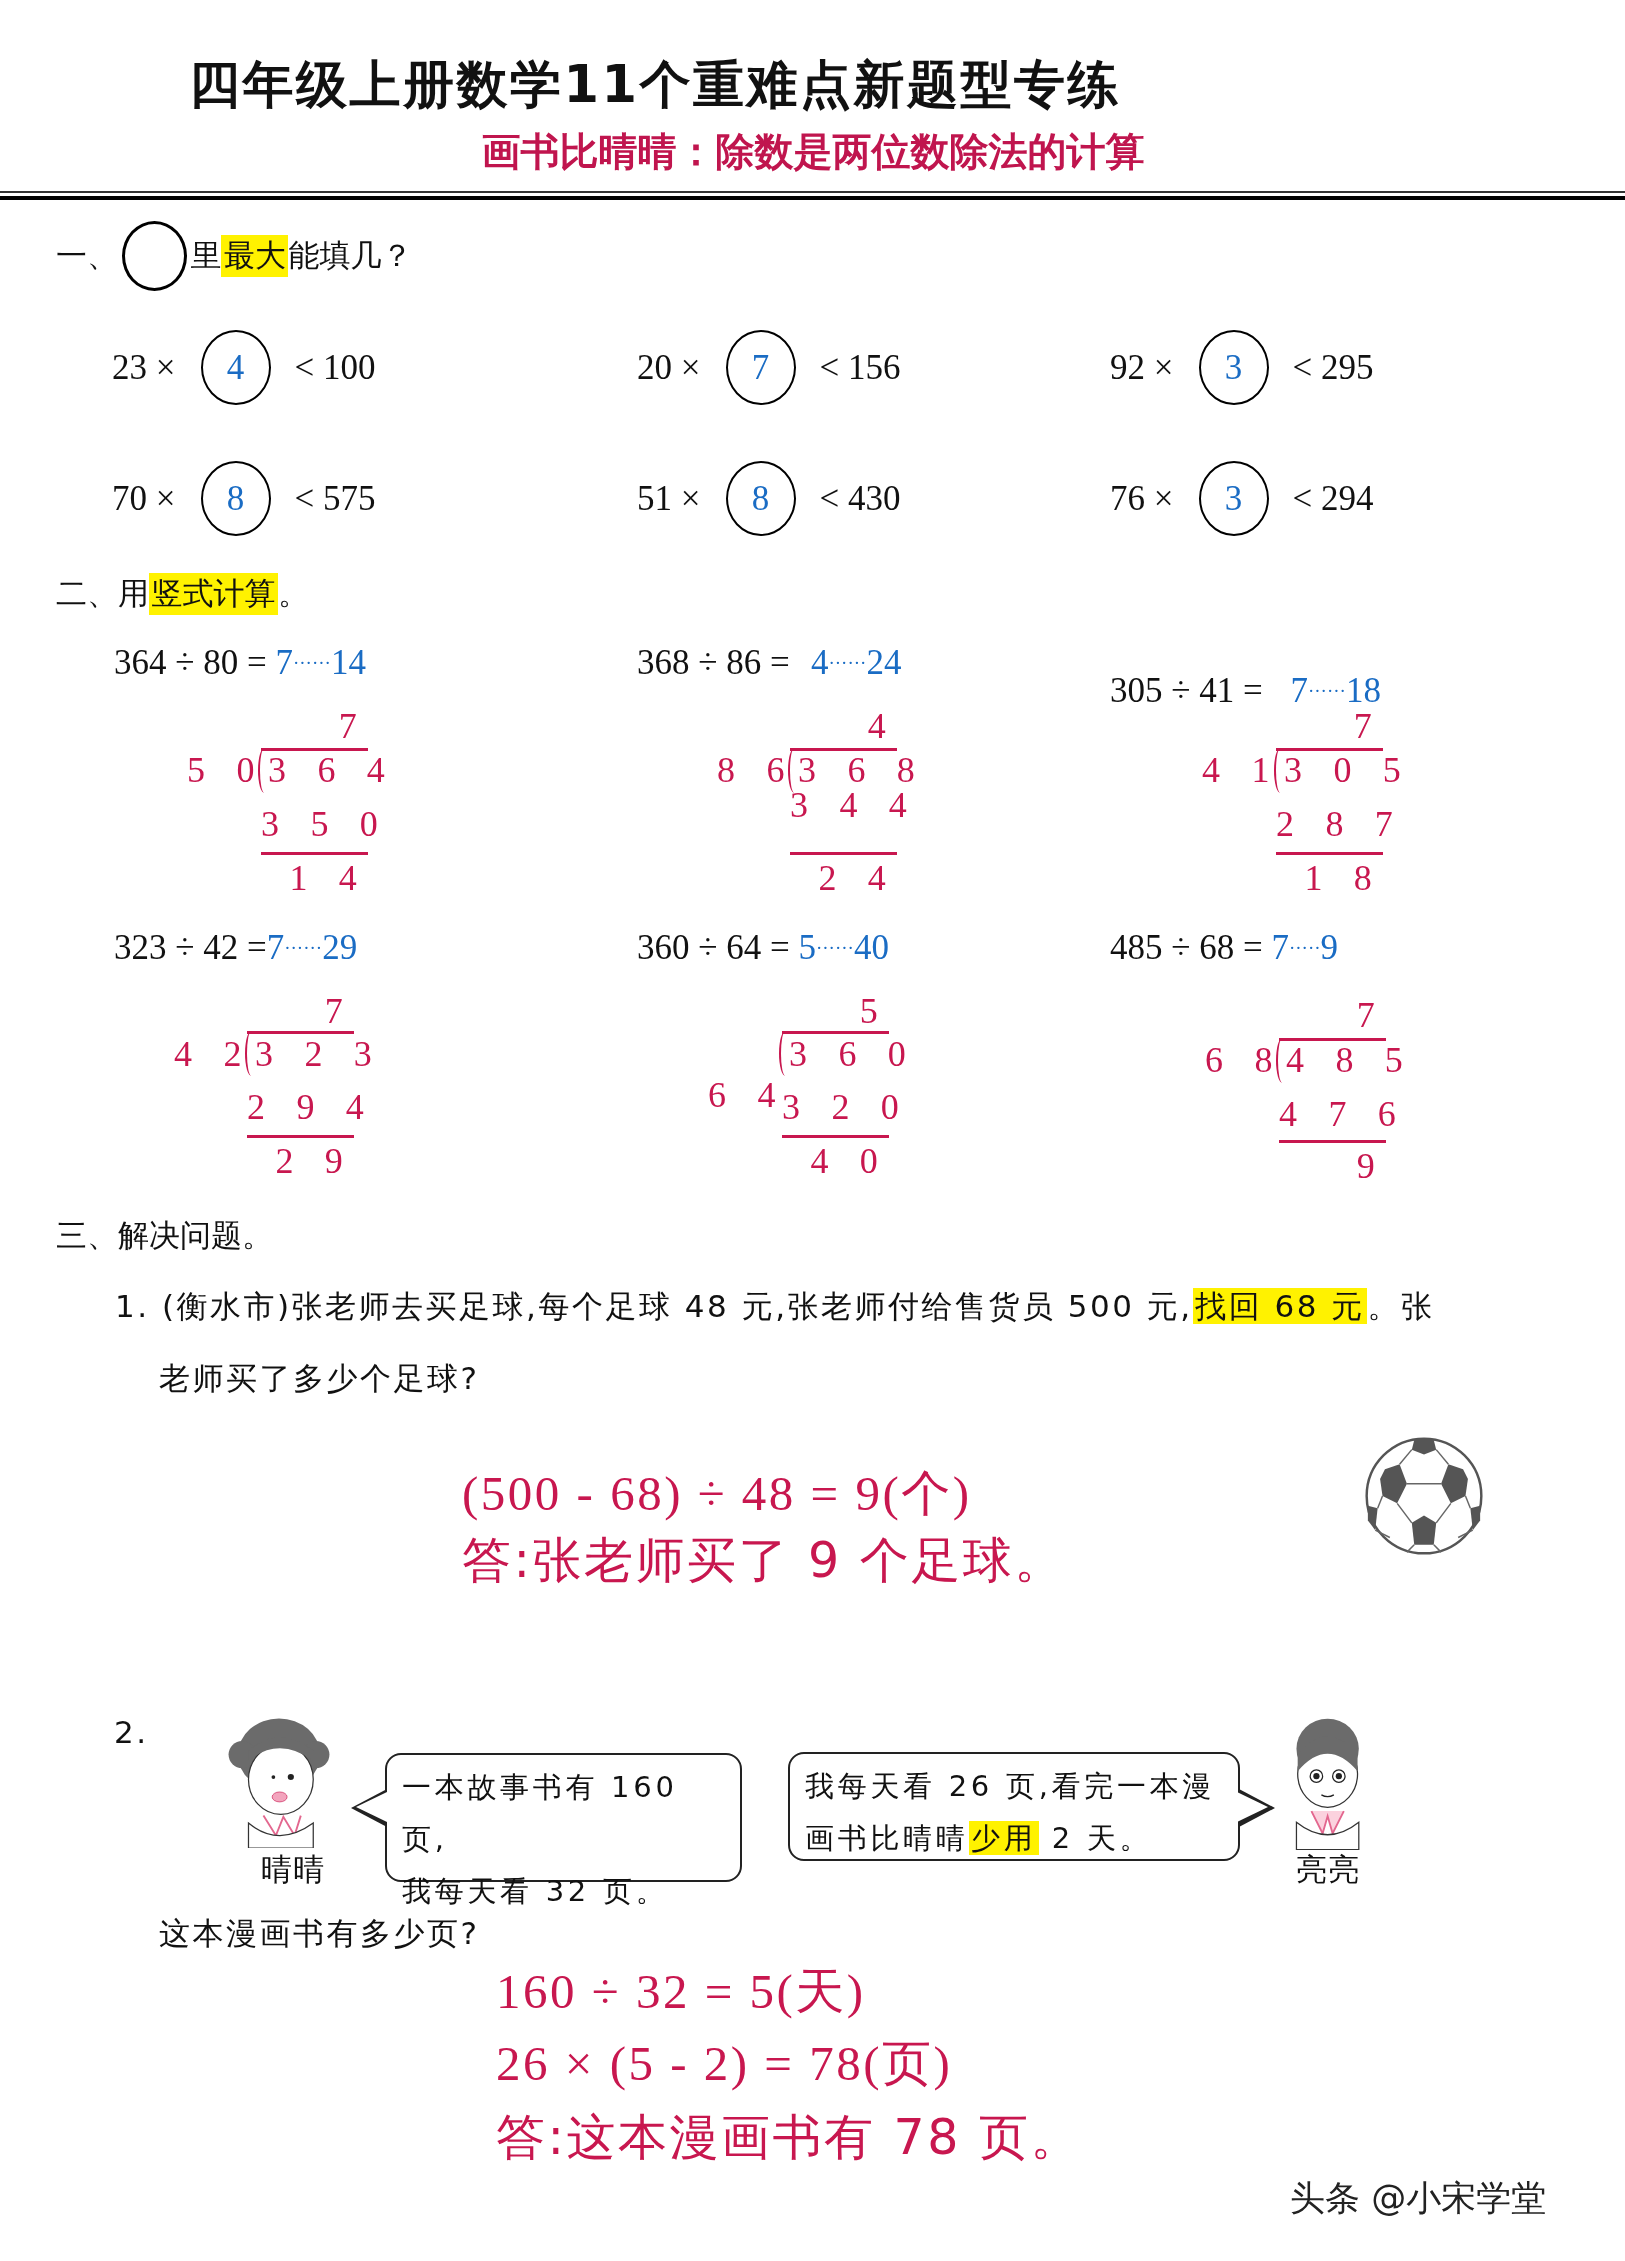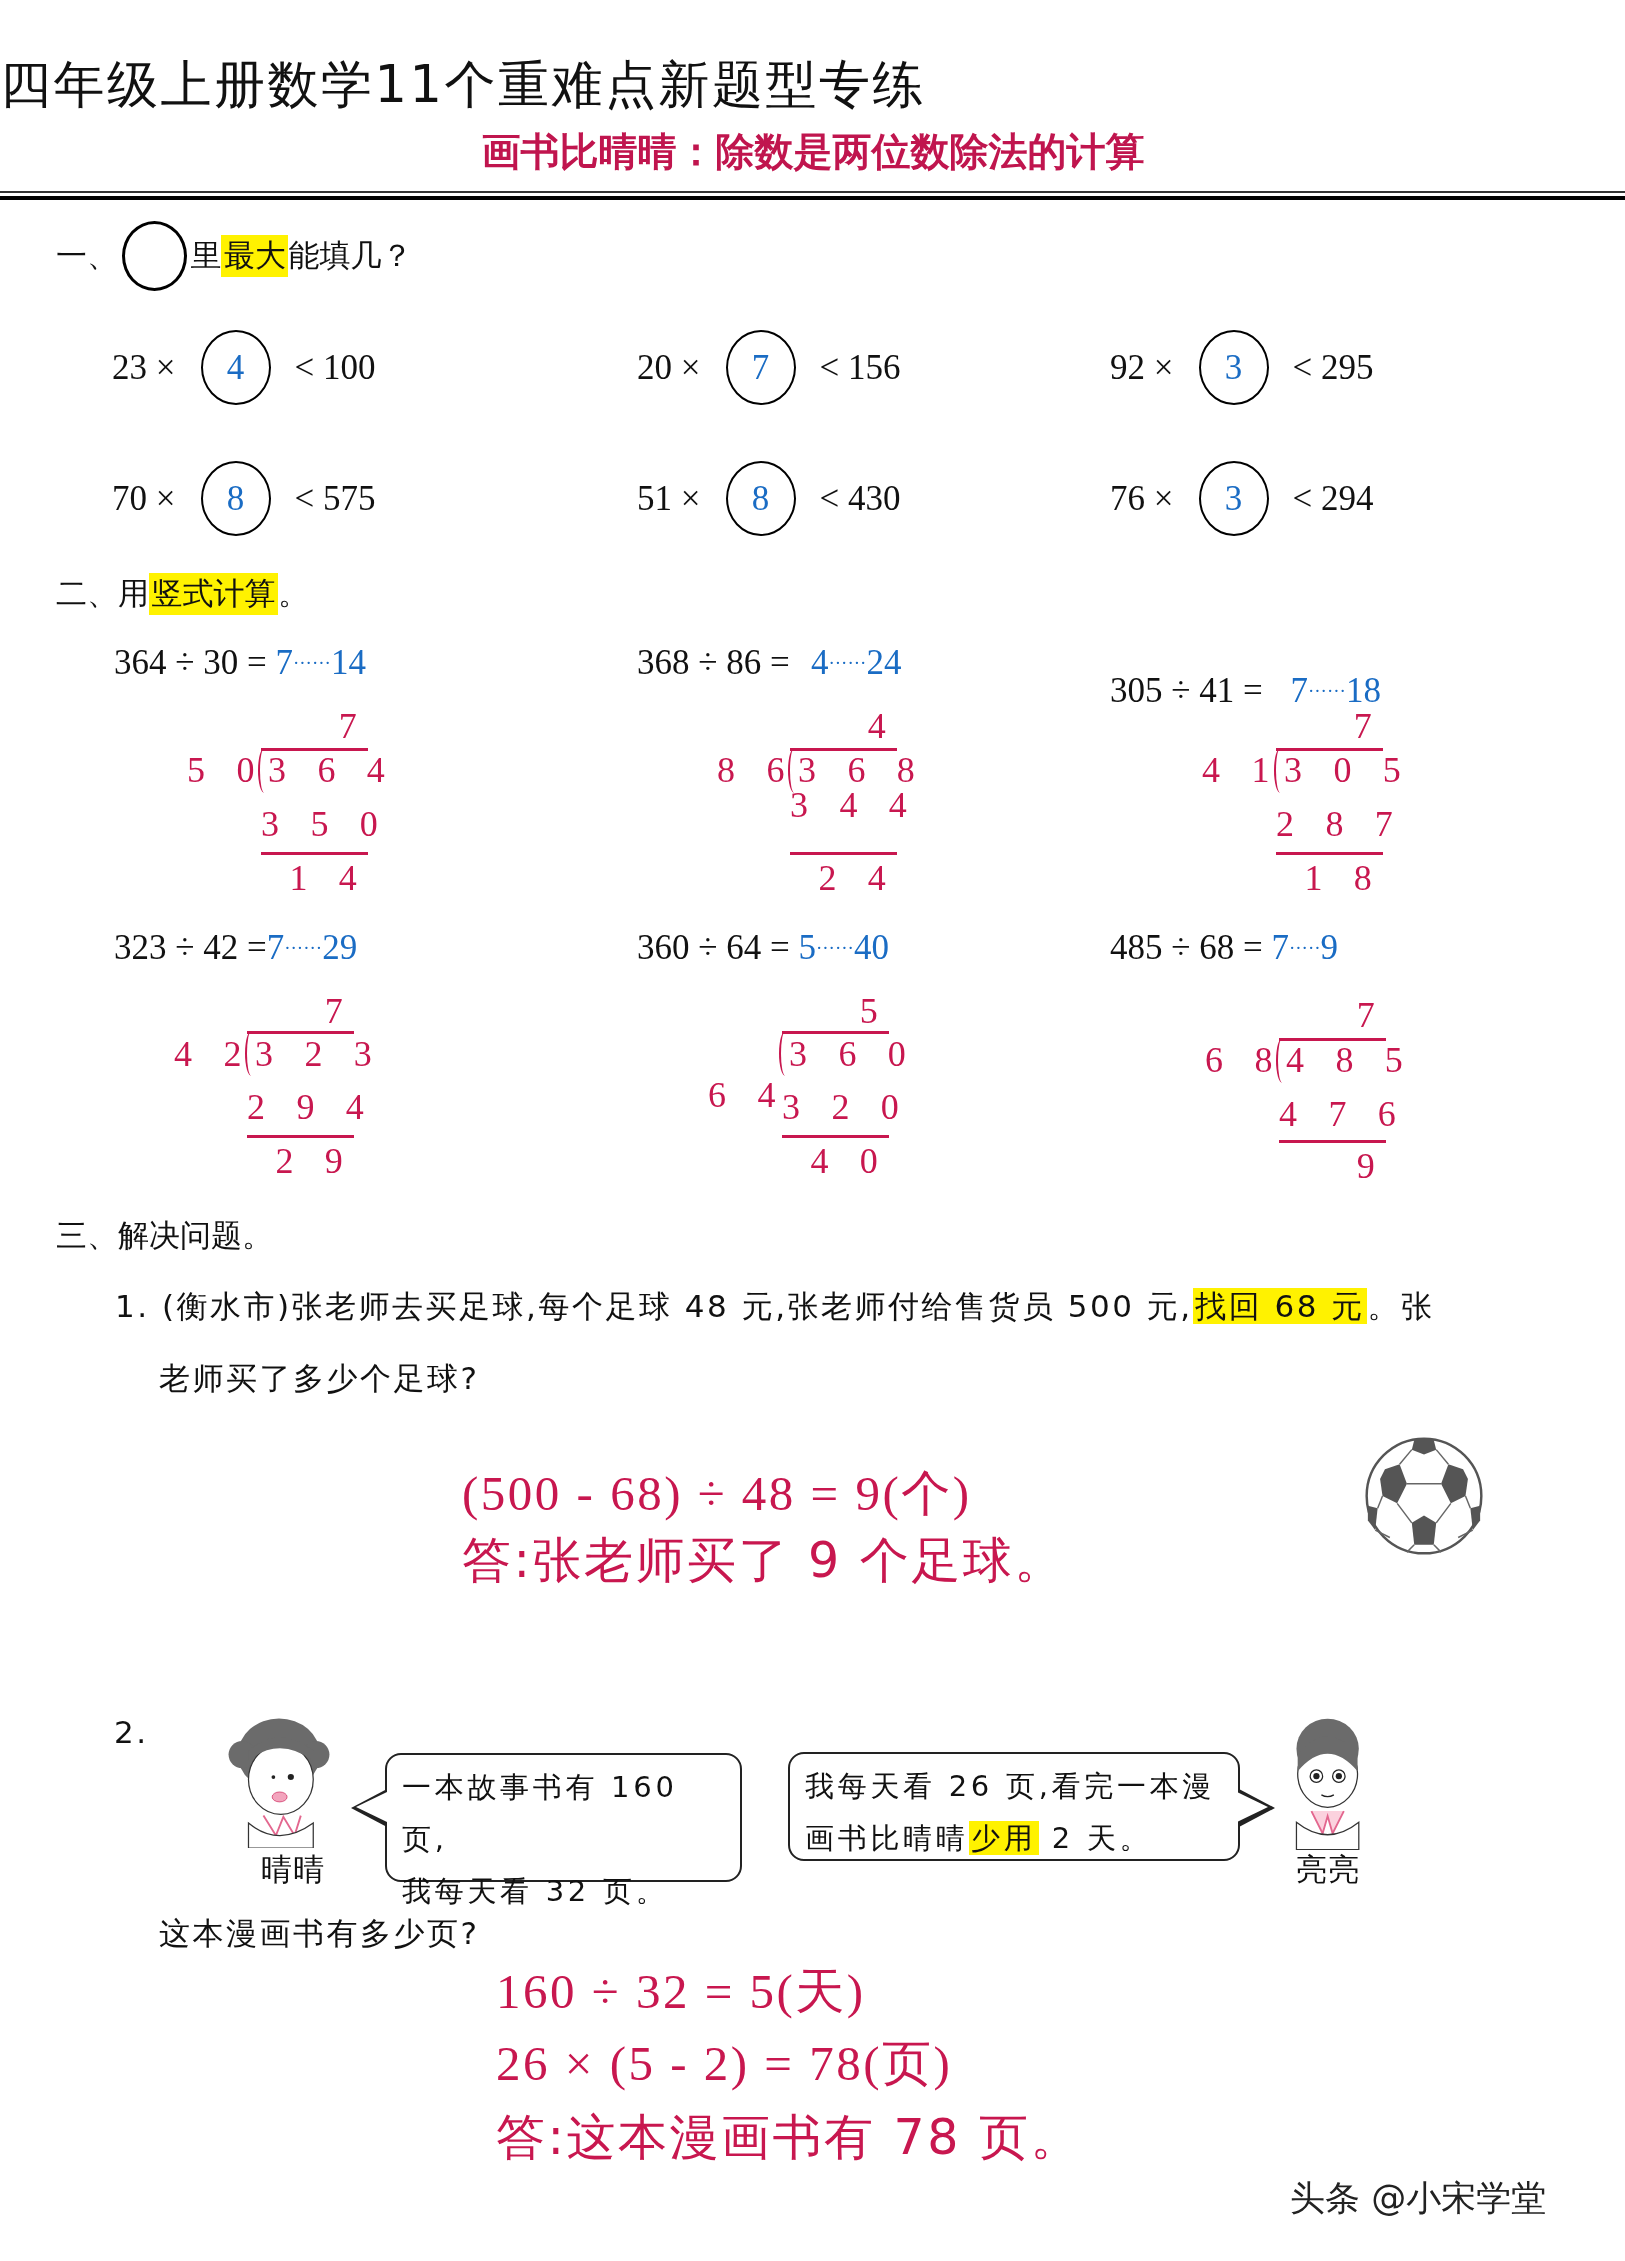--- a/index.html
+++ b/index.html
@@ -1,18 +1,18 @@
 <!DOCTYPE html>
 <html style="font-size:10px"><head>
 <meta charset="utf-8">
 <style>
   html,body{margin:0;padding:0;background:#fff;}
   body{width:1626px;height:2261px;position:relative;overflow:hidden;font-family:"DejaVu Serif","Liberation Serif",serif;color:#111;}
   .abs{position:absolute;}
-  .title{left:0;width:1310px;top:51px;text-align:left;font-family:"DejaVu Sans","Liberation Sans",sans-serif;font-weight:normal;font-size:51px;letter-spacing:2.5px;color:#111;}
+  .title{left:0;width:1310px;top:51px;text-align:center;font-family:"DejaVu Sans","Liberation Sans",sans-serif;font-weight:bold;font-size:51px;letter-spacing:2.5px;color:#111;}
   .subtitle{left:0;width:1626px;top:125px;text-align:center;font-family:"DejaVu Sans","Liberation Sans",sans-serif;font-weight:bold;font-size:39px;color:#c0154e;}
   .rule1{left:0;width:1626px;top:191px;height:1.9px;background:#333;}
   .rule2{left:0;width:1626px;top:196px;height:3.7px;background:#000;}
   .sec{font-family:"DejaVu Sans","Liberation Sans",sans-serif;font-size:31px;color:#111;display:flex;align-items:center;}
   .hl{background:#fff200;padding:0 2.5px;}
   .hcircle{display:inline-block;width:65px;height:70px;border:3.7px solid #000;border-radius:50%;margin:0 3.7px;box-sizing:border-box;}
   .ineq{font-size:35px;display:flex;align-items:center;font-family:"Liberation Serif","DejaVu Serif",serif;}
   .ineq .circ{width:70px;height:75px;border:2.5px solid #000;border-radius:50%;display:flex;align-items:center;justify-content:center;color:#1a6cc4;font-size:35px;margin:0 24px 0 25px;box-sizing:border-box;}
   .eq{font-size:35px;font-family:"Liberation Serif","DejaVu Serif",serif;white-space:pre;}
   .blue{color:#1a6cc4;}
@@ -72,21 +72,21 @@
   <span class="circ">3</span>
   <span>&lt;</span>&nbsp;<span>294</span>
 </div>
 
 <div class="abs sec" style="left:56px;top:573px;">
   <span>二、用</span>
   <span class="hl">竖式计算</span>
   <span>。</span>
 </div>
 
-<div class="abs eq" style="left:114px;top:643px;"><span>364 ÷ 30 = </span><span class="blue">7</span><span class="blue" style="font-size:19px;vertical-align:5px;">······</span><span class="blue">14</span></div>
+<div class="abs eq" style="left:114px;top:643px;"><span>364 ÷ 80 = </span><span class="blue">7</span><span class="blue" style="font-size:19px;vertical-align:5px;">······</span><span class="blue">14</span></div>
 <div class="abs eq" style="left:637px;top:643px;"><span>368 ÷ 86 = </span><span class="blue" style="margin-left:12.5px;">4</span><span class="blue" style="font-size:19px;vertical-align:5px;">······</span><span class="blue">24</span></div>
 <div class="abs eq" style="left:1110px;top:643px;margin-top:28px;"><span>305 ÷ 41 = </span><span class="blue" style="margin-left:19px;">7</span><span class="blue" style="font-size:19px;vertical-align:5px;">······</span><span class="blue">18</span></div>
 
 <div class="abs eq" style="left:114px;top:928px;"><span>323 ÷ 42 =</span><span class="blue">7</span><span class="blue" style="font-size:19px;vertical-align:5px;">······</span><span class="blue">29</span></div>
 <div class="abs eq" style="left:637px;top:928px;"><span>360 ÷ 64 = </span><span class="blue">5</span><span class="blue" style="font-size:19px;vertical-align:5px;">······</span><span class="blue">40</span></div>
 <div class="abs eq" style="left:1110px;top:928px;"><span>485 ÷ 68 = </span><span class="blue">7</span><span class="blue" style="font-size:19px;vertical-align:5px;">·····</span><span class="blue">9</span></div>
 
 <div class="abs div" style="left:0;top:0;">
   <div class="row" style="left:261px;width:107px;top:705px;">7</div>
   <div class="bar" style="left:261px;width:107px;top:748px;"></div>

